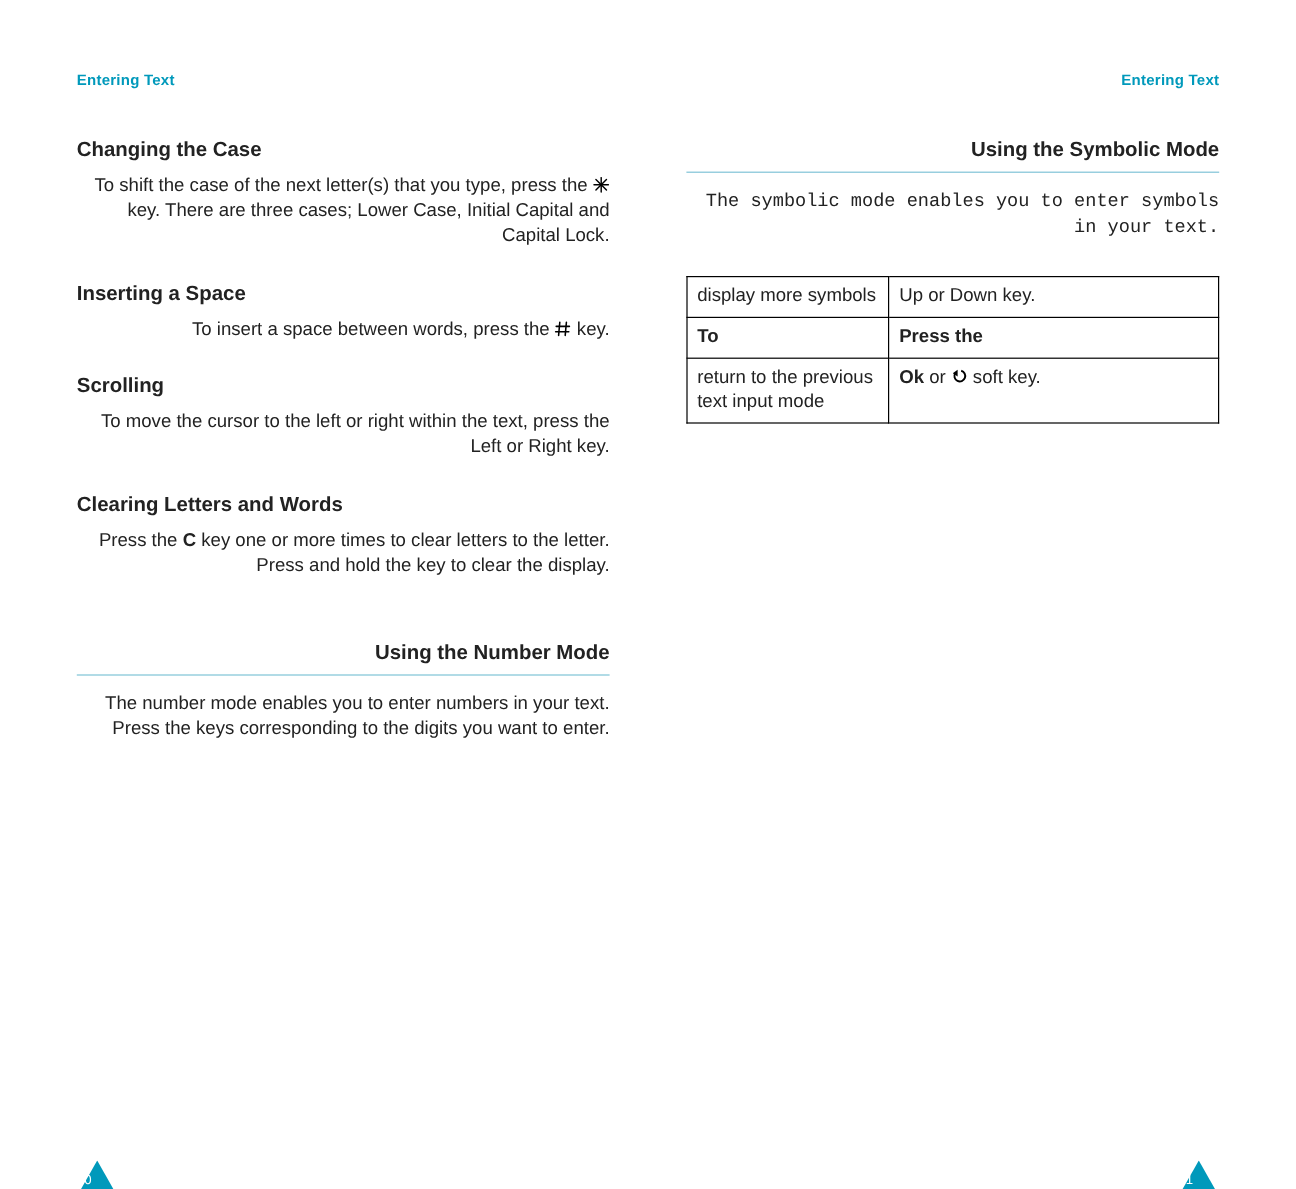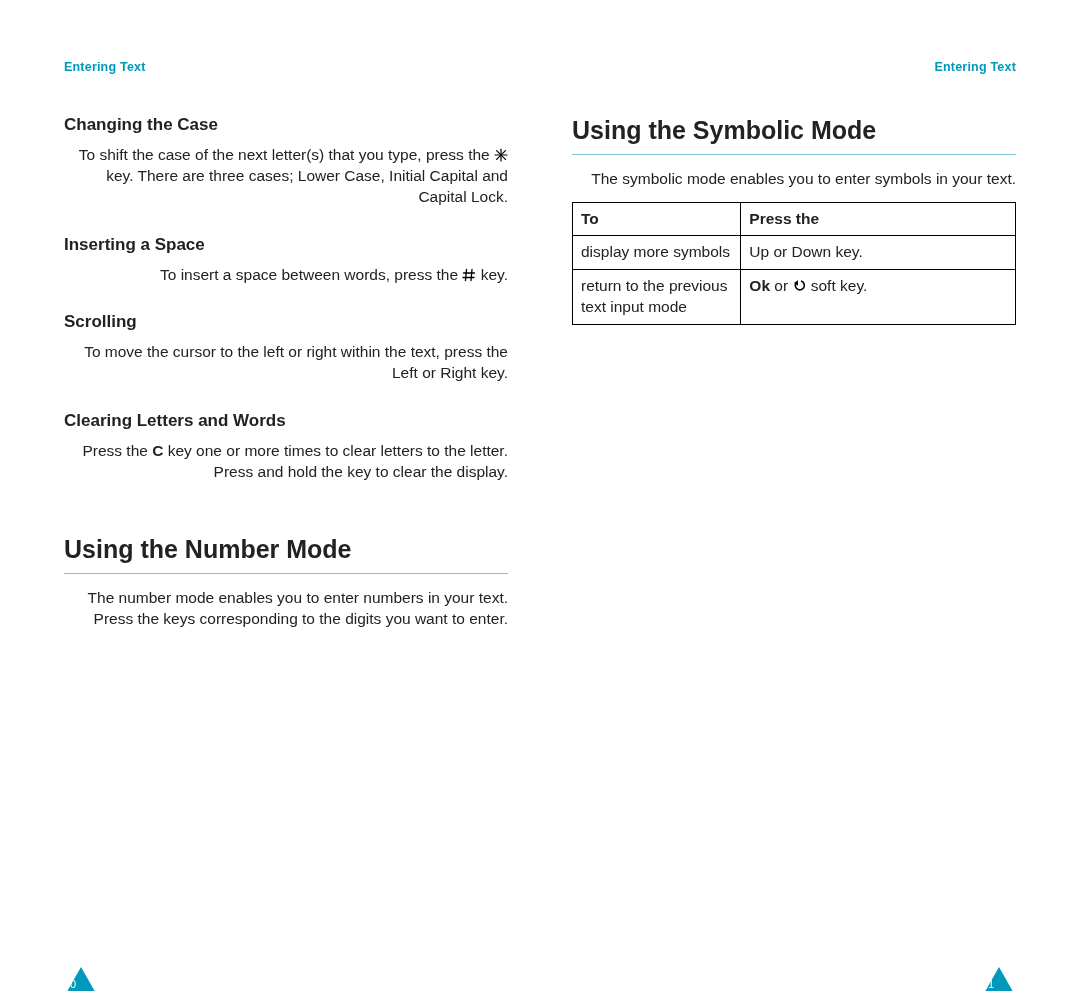--- a/index.html
+++ b/index.html
@@ -50,25 +50,26 @@
   .running-head.right{text-align:right;}
   .sub-h{
     font-weight:700;
     font-size:17px;
     margin:0 0 8px 0;
   }
   .para{
     margin:0 0 26px 0;
     text-align:right;
   }
-  .para.tight{margin-bottom:12px;}
+  .para.tight{margin-bottom:30px;font-family:Liberation Mono, monospace;}
   h2.section{
-    font-size:25px;
+    font-size:17px;
     font-weight:700;
     margin:24px 0 0 0;
+    text-align:right;
   }
   hr.under{
     border:none;
     border-top:1px solid #7fc3d6;
     margin:6px 0 14px 0;
     height:0;
   }
   table.keys{
     border-collapse:collapse;
     width:100%;
@@ -175,26 +176,26 @@
     <hr class="under">
     <p class="para tight">The symbolic mode enables you to enter symbols in your text.</p>
 
     <table class="keys">
       <colgroup>
           <col class="c1">
           <col>
         </colgroup>
       <tbody>
           <tr>
+        <td>display more symbols</td>
+        <td>Up or Down key.</td>
+      </tr>
+      <tr>
         <th>To</th>
         <th>Press the</th>
-      </tr>
-      <tr>
-        <td>display more symbols</td>
-        <td>Up or Down key.</td>
       </tr>
       <tr>
         <td>return to the previous text input mode</td>
         <td>
           <b>Ok</b><span> or </span><span class="icon-inline" style="vertical-align:-1px">
             <svg viewBox="0 0 14 14">
               <path d="M9 3 A4.5 4.5 0 1 1 4 5" fill="none" stroke="#000" stroke-width="1.6"></path>
               <polygon points="2,5 6,2.2 6,7.8" fill="#000"></polygon>
             </svg>
           </span><span> soft key.</span>

